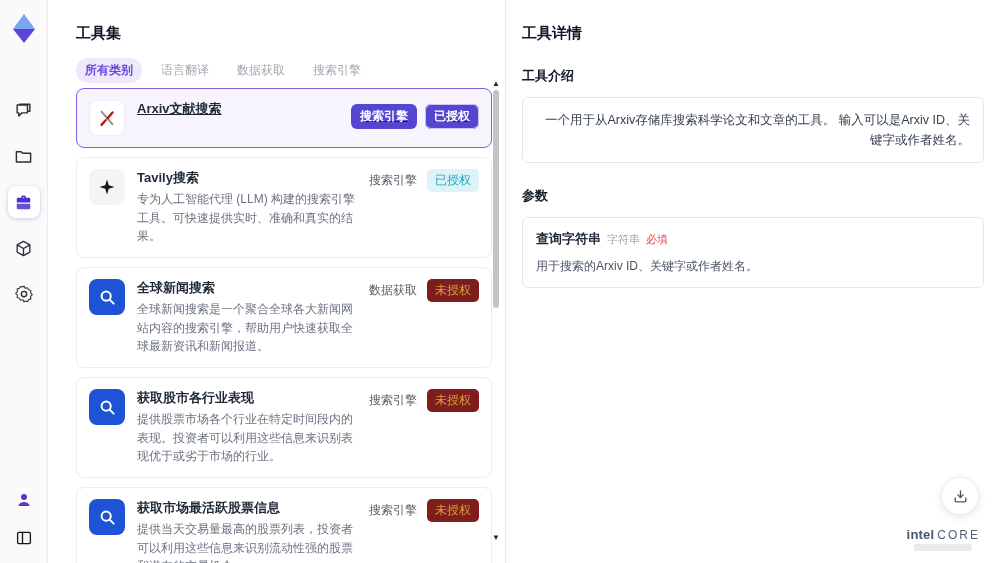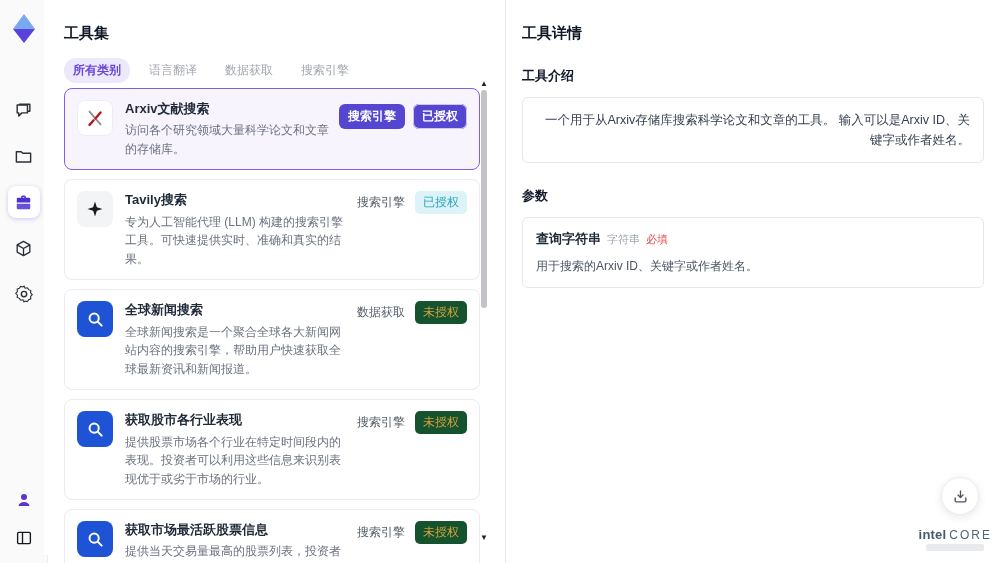--- a/index.html
+++ b/index.html
@@ -11,43 +11,43 @@
   .rail-logo { width:30px; height:34px; margin-top:12px; position:relative; }
   .rail-logo .gem-top { position:absolute; left:4px; top:2px; width:0; height:0; border-left:11px solid transparent; border-right:11px solid transparent; border-bottom:15px solid #7aa8f0; filter:blur(.4px); }
   .rail-logo .gem-bot { position:absolute; left:4px; top:17px; width:0; height:0; border-left:11px solid transparent; border-right:11px solid transparent; border-top:14px solid #5a43d8; }
   .rail-nav { display:flex; flex-direction:column; align-items:center; gap:14px; margin-top:48px; }
   .rail-btn { width:32px; height:32px; border-radius:8px; display:flex; align-items:center; justify-content:center; cursor:pointer; }
   .rail-btn svg { display:block; }
   .rail-btn.active { background:#fff; box-shadow:0 1px 4px rgba(80,40,200,.25); }
   .rail-bottom { position:absolute; bottom:12px; left:0; width:48px; display:flex; flex-direction:column; align-items:center; gap:12px; }
 
   
-  .list-panel { position:absolute; left:44px; top:0; width:457px; height:555px; background:#fff; }
+  .list-panel { position:absolute; left:56px; top:0; width:457px; height:555px; background:#fff; }
   .list-title { position:absolute; left:20px; top:24px; font-size:15px; font-weight:700; color:#111827; }
   .tabs { position:absolute; left:20px; top:58px; display:flex; align-items:center; gap:10px; }
   .tab { font-size:12px; color:#a3a7b0; padding:4px 9px; border-radius:12px; cursor:pointer; white-space:nowrap; }
   .tab.active { background:#ede8fb; color:#6a46d8; font-weight:700; }
   .cards { position:absolute; left:20px; top:88px; width:416px; display:flex; flex-direction:column; gap:9px; }
   .card { position:relative; background:#fff; border:1px solid #ebebf0; border-radius:8px; padding:11px 12px; display:flex; gap:12px; cursor:pointer; }
-  .card.selected { background:#f8f4fe; border:1.5px solid #8460e0; }
+  .card.selected { background:#f8f4fe; border:1.5px solid #8460e0;text-decoration:underline; }
   .tool-icon { flex:0 0 36px; width:36px; height:36px; border-radius:8px; display:flex; align-items:center; justify-content:center; overflow:hidden; }
   .tool-icon.white { background:#fff; box-shadow:0 0 0 1px #f0eaf8 inset; }
   .tool-icon.gray { background:#f3f4f6; }
   .tool-icon.blue { background:#1e53d6; }
   .card-body { flex:1; min-width:0; }
   .card-head { display:flex; align-items:flex-start; }
   .tool-name { font-size:13px; font-weight:700; color:#1f2937; line-height:1.4; }
   .tool-desc { font-size:12px; color:#6b7280; line-height:1.55; margin-top:3px; }
   .meta { margin-left:auto; display:flex; align-items:center; gap:10px; flex:0 0 auto; padding-left:8px; }
   .meta.big { margin-top:4px; gap:8px; }
   .pill-purple { background:#5546d2; color:#fff; font-size:12px; font-weight:700; padding:4px 9px; border-radius:6px; white-space:nowrap; }
   .pill-purple.outline { box-shadow:0 0 0 1px #cfc6f2 inset; }
   .cat-label { font-size:12px; color:#57606a; white-space:nowrap; }
   .pill-blue { background:#ddf3f7; color:#27a5bc; font-size:12px; padding:3px 8px; border-radius:5px; white-space:nowrap; }
-  .pill-yellow { background:#14532d; color:#d6a03c; font-size:12px; padding:3px 8px; border-radius:5px; white-space:nowrap; }
+  .pill-yellow { background:#7f1d1d; color:#d6a03c; font-size:12px; padding:3px 8px; border-radius:5px; white-space:nowrap; }
 
   
   .scrollbar { position:absolute; left:436px; top:82px; width:8px; height:475px; }
   .scroll-up, .scroll-down { position:absolute; left:0; width:8px; font-size:8px; color:#222; text-align:center; line-height:8px; cursor:pointer; }
   .scroll-up { top:-2px; }
   .scroll-down { top:452px; }
   .scroll-thumb { position:absolute; left:1px; top:8px; width:6px; height:218px; background:#c2c2c7; border-radius:3px; cursor:pointer; }
 
   
   .detail-panel { position:absolute; left:505px; top:0; width:495px; height:563px; background:#fff; border-left:1px solid #e9e9ed; padding:24px 16px 0 16px; }
@@ -56,21 +56,21 @@
   .intro-box { margin-top:12px; border:1px solid #e5e7eb; border-radius:6px; padding:12px 13px; font-size:12.5px; color:#374151; line-height:1.6;text-align:right; }
   .param-box { margin-top:12px; border:1px solid #e5e7eb; border-radius:6px; padding:12px 13px; }
   .param-head { display:flex; align-items:baseline; gap:6px; }
   .param-name { font-size:13px; font-weight:700; color:#1f2937; }
   .param-type { font-size:11px; color:#9ca3af; }
   .param-required { font-size:11px; color:#e14d52; }
   .param-desc { font-size:12px; color:#4b5563; margin-top:9px; line-height:1.5; }
 
   
   .fab { position:absolute; right:21px; bottom:48px; width:38px; height:38px; border-radius:50%; background:#fff; border:1px solid #ededf0; box-shadow:0 2px 8px rgba(0,0,0,.10); display:flex; align-items:center; justify-content:center; cursor:pointer; }
-  .intel-brand { position:absolute; right:8px; bottom:12px; text-align:center; color:#45586e;margin-left:16px; }
+  .intel-brand { position:absolute; right:20px; bottom:12px; text-align:center; color:#45586e;margin-left:16px; }
   .intel-line { font-size:13px; white-space:nowrap; }
   .intel-word { font-weight:700; letter-spacing:.2px; }
   .core-word { font-size:12px; letter-spacing:2px; margin-left:3px; color:#51647a; }
   .intel-blur { width:58px; height:7px; margin:2px auto 0; background:#e2e5ea; border-radius:2px; opacity:.8; }
 </style>
 </head>
 <body>
 
 <div class="rail">
   <div class="rail-logo">
@@ -142,21 +142,20 @@
       <div class="tool-icon white">
         <svg width="22" height="22" viewBox="0 0 24 24" fill="none" stroke-linecap="round">
             <path d="M6 5l12 14" stroke="#8f8f92" stroke-width="2"></path>
             <path d="M18 6l-5.5 6.5M10.5 14.5L6 19.5" stroke="#b31b1b" stroke-width="2.6"></path>
           </svg>
       </div>
       <div class="card-body">
         <div class="card-head">
           <div>
             <div class="tool-name">Arxiv文献搜索</div>
-            <div class="tool-desc">访问各个研究领域大量科学论文和文章的存储库。</div>
           </div>
           <div class="meta big">
             <span class="pill-purple">搜索引擎</span>
             <span class="pill-purple outline">已授权</span>
           </div>
         </div>
       </div>
     </div>
 
     <div class="card">

